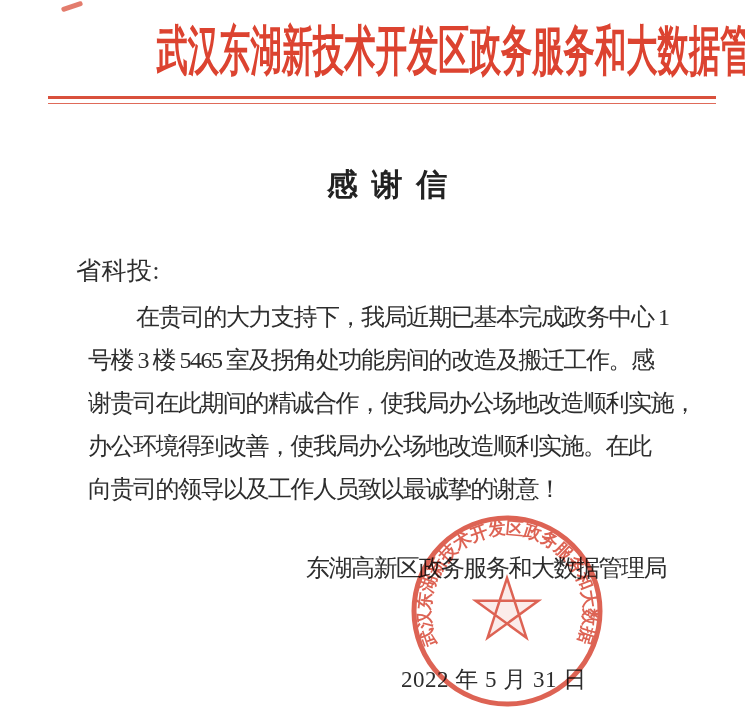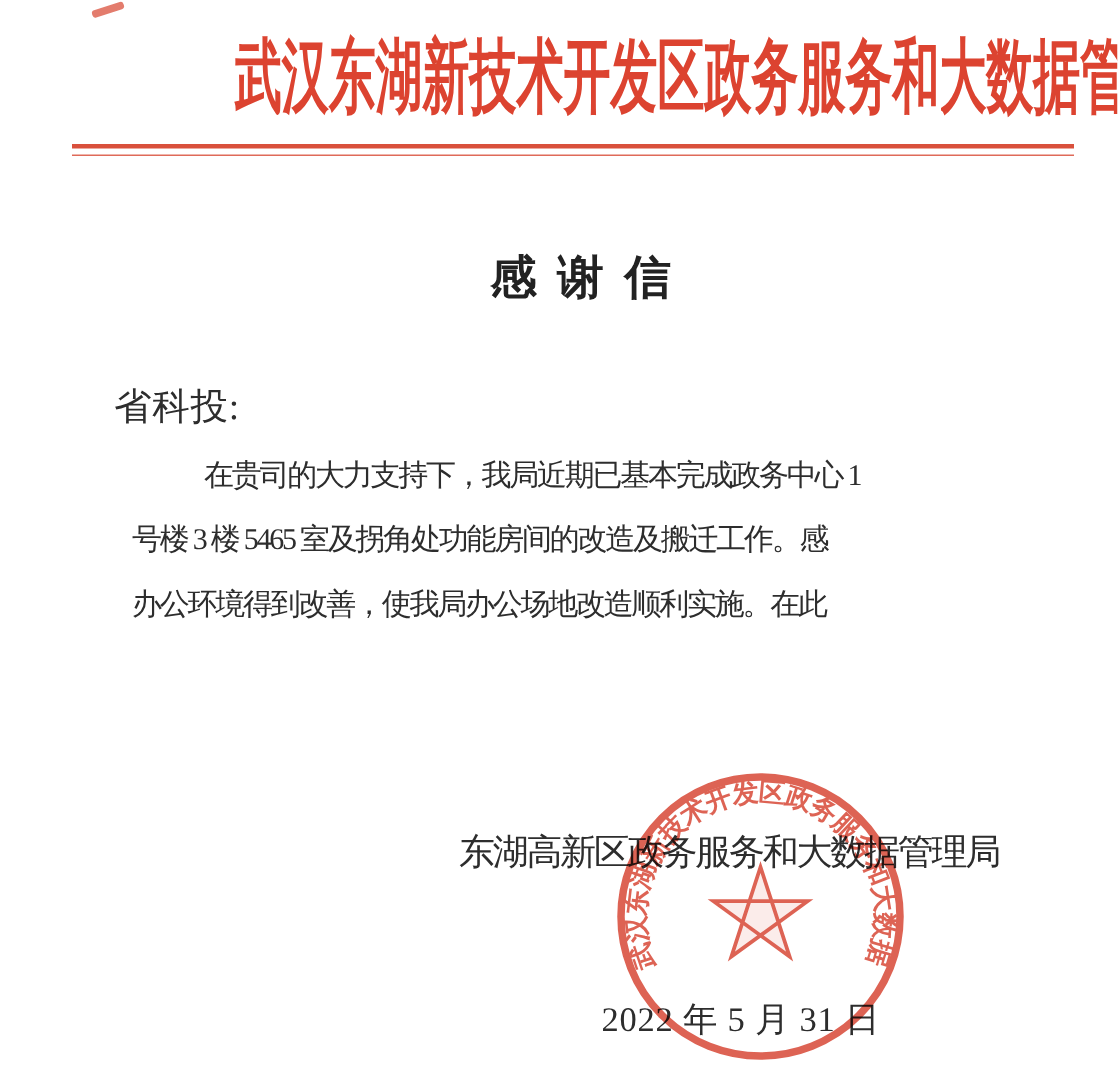--- a/index.html
+++ b/index.html
@@ -68,21 +68,21 @@
     left: 76px;
     top: 254px;
     font-size: 25px;
     letter-spacing: 0.5px;
   }
   .body-text {
     position: absolute;
     left: 88px;
     top: 296px;
     width: 620px;
-    font-size: 20px;
+    font-size: 24px;
     letter-spacing: -1.5px;
     line-height: 43px;
     white-space: nowrap;
   }
   .body-text .line { height: 43px; }
   .body-text .indent { padding-left: 48px; }
 
   .signature {
     position: absolute;
     left: 306px;
@@ -129,21 +129,23 @@
   <div class="rule rule-thick"></div>
   <div class="rule rule-thin"></div>
 
   <h1 class="title">感 谢 信</h1>
 
   <div class="salutation">省科投:</div>
 
   <div class="body-text">
     <div class="line indent">在贵司的大力支持下，我局近期已基本完成政务中心 1</div>
     <div class="line">号楼 3 楼 5465 室及拐角处功能房间的改造及搬迁工作。感</div>
+    <div class="line">谢贵司在此期间的精诚合作，使我局办公场地改造顺利实施，</div>
     <div class="line">办公环境得到改善，使我局办公场地改造顺利实施。在此</div>
+    <div class="line">向贵司的领导以及工作人员致以最诚挚的谢意！</div>
   </div>
 
   <div class="signature">东湖高新区政务服务和大数据管理局</div>
 
   <div class="sign-date">2022 年 5 月 31 日</div>
 
   <svg class="seal" viewBox="0 0 220 220" aria-hidden="true">
     <circle cx="110" cy="110" r="93" fill="none" stroke="#d6402e" stroke-width="5"></circle>
     <path id="sealArc" d="M 40.2 142.6 A 77 77 0 1 1 179.8 142.6" fill="none" stroke="none"></path>
     <text font-size="17.5" letter-spacing="-0.5" fill="#d6402e">

